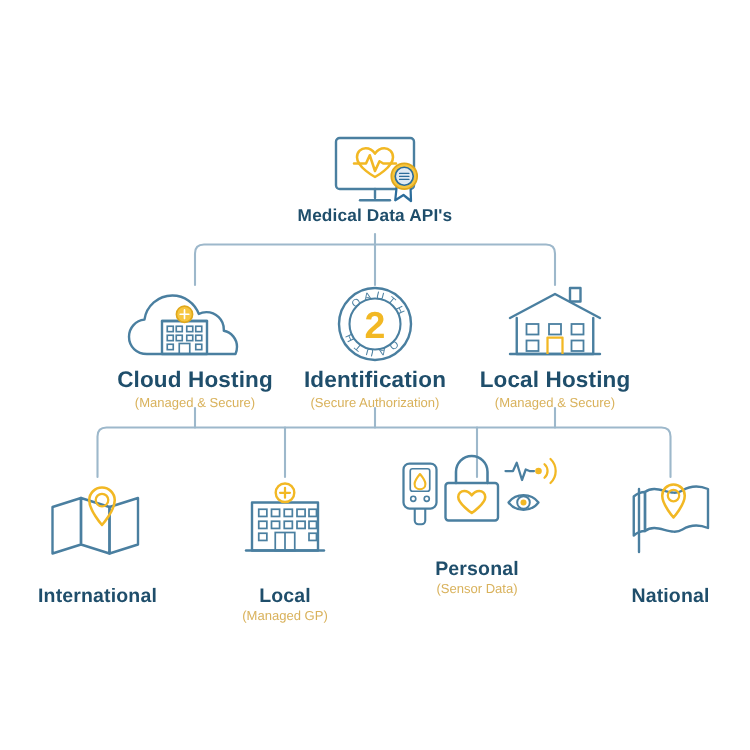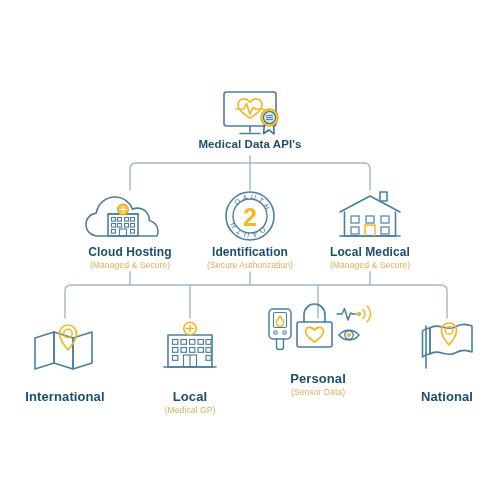--- a/index.html
+++ b/index.html
@@ -12,21 +12,21 @@
   #canvas{position:relative;width:448px;height:500px;}
   .node{position:absolute;text-align:center;}
   .icon-wrap{display:flex;align-items:flex-end;justify-content:center;}
   .title{
     font-weight:bold;
     color:#1f4e6b;
     letter-spacing:.1px;
     white-space:nowrap;
   }
   .t-root{font-size:11.5px;}
-  .t-mid{font-size:12px;margin-top:3px;text-align:center;}
+  .t-mid{font-size:15px;margin-top:3px;text-align:center;}
   .t-leaf{font-size:13px;margin-top:19px;}
   .subtitle{
     font-size:8.7px;
     color:#d9b25c;
     margin-top:1px;
     white-space:nowrap;
   }
   svg{display:block;overflow:visible;}
   .lines{position:absolute;left:0;top:0;}
 </style>
@@ -148,21 +148,21 @@
         <g fill="none" stroke="#4a7fa0" stroke-width="1.2">
           <rect x="19" y="26" width="8" height="7"></rect>
           <rect x="34" y="26" width="8" height="7"></rect>
           <rect x="49" y="26" width="8" height="7"></rect>
           <rect x="19" y="37" width="8" height="7"></rect>
           <rect x="49" y="37" width="8" height="7"></rect>
         </g>
         <path d="M33,46 L33,35 L43,35 L43,46" fill="none" stroke="#f2b824" stroke-width="1.5" stroke-linejoin="round"></path>
       </svg>
     </div>
-    <div class="title t-mid">Local Medical</div>
+    <div class="title t-mid">Local Hosting</div>
     <div class="subtitle">(Managed &amp; Secure)</div>
   </div>
 
   <div class="node" style="left:10px;top:318px;width:110px;">
     <div class="icon-wrap" style="height:52px;">
       <svg width="76" height="52" viewBox="0 0 76 52">
         <g fill="none" stroke="#4a7fa0" stroke-width="1.6" stroke-linecap="round" stroke-linejoin="round">
           <path d="M8,20 L27,14 L27,45 L8,51 Z"></path>
           <path d="M27,14 L46,20 L46,51 L27,45 Z"></path>
           <path d="M46,20 L65,14 L65,45 L46,51 Z"></path>
@@ -199,21 +199,21 @@
           <path d="M35,37 L35,49"></path>
         </g>
         <circle cx="35" cy="10.5" r="6.2" fill="none" stroke="#f2b824" stroke-width="1.6"></circle>
         <g stroke="#f2b824" stroke-width="1.5" stroke-linecap="round">
           <path d="M35,7.2 L35,13.8"></path>
           <path d="M31.7,10.5 L38.3,10.5"></path>
         </g>
       </svg>
     </div>
     <div class="title t-leaf">Local</div>
-    <div class="subtitle">(Medical GP)</div>
+    <div class="subtitle">(Managed GP)</div>
   </div>
 
   <div class="node" style="left:255px;top:300px;width:126px;">
     <div class="icon-wrap" style="height:52px;">
       <svg width="118" height="52" viewBox="0 0 118 52">
 
         <g>
           <rect x="10" y="9" width="22" height="30" rx="4" fill="none" stroke="#4a7fa0" stroke-width="1.5"></rect>
           <rect x="14.5" y="12.5" width="13" height="15" rx="1.5" fill="none" stroke="#4a7fa0" stroke-width="1.1"></rect>
           <path d="M21,16 C21,16 24.6,20.3 24.6,22.6 C24.6,24.7 23,26.2 21,26.2 C19,26.2 17.4,24.7 17.4,22.6 C17.4,20.3 21,16 21,16 Z" fill="none" stroke="#f2b824" stroke-width="1.4" stroke-linejoin="round"></path>

